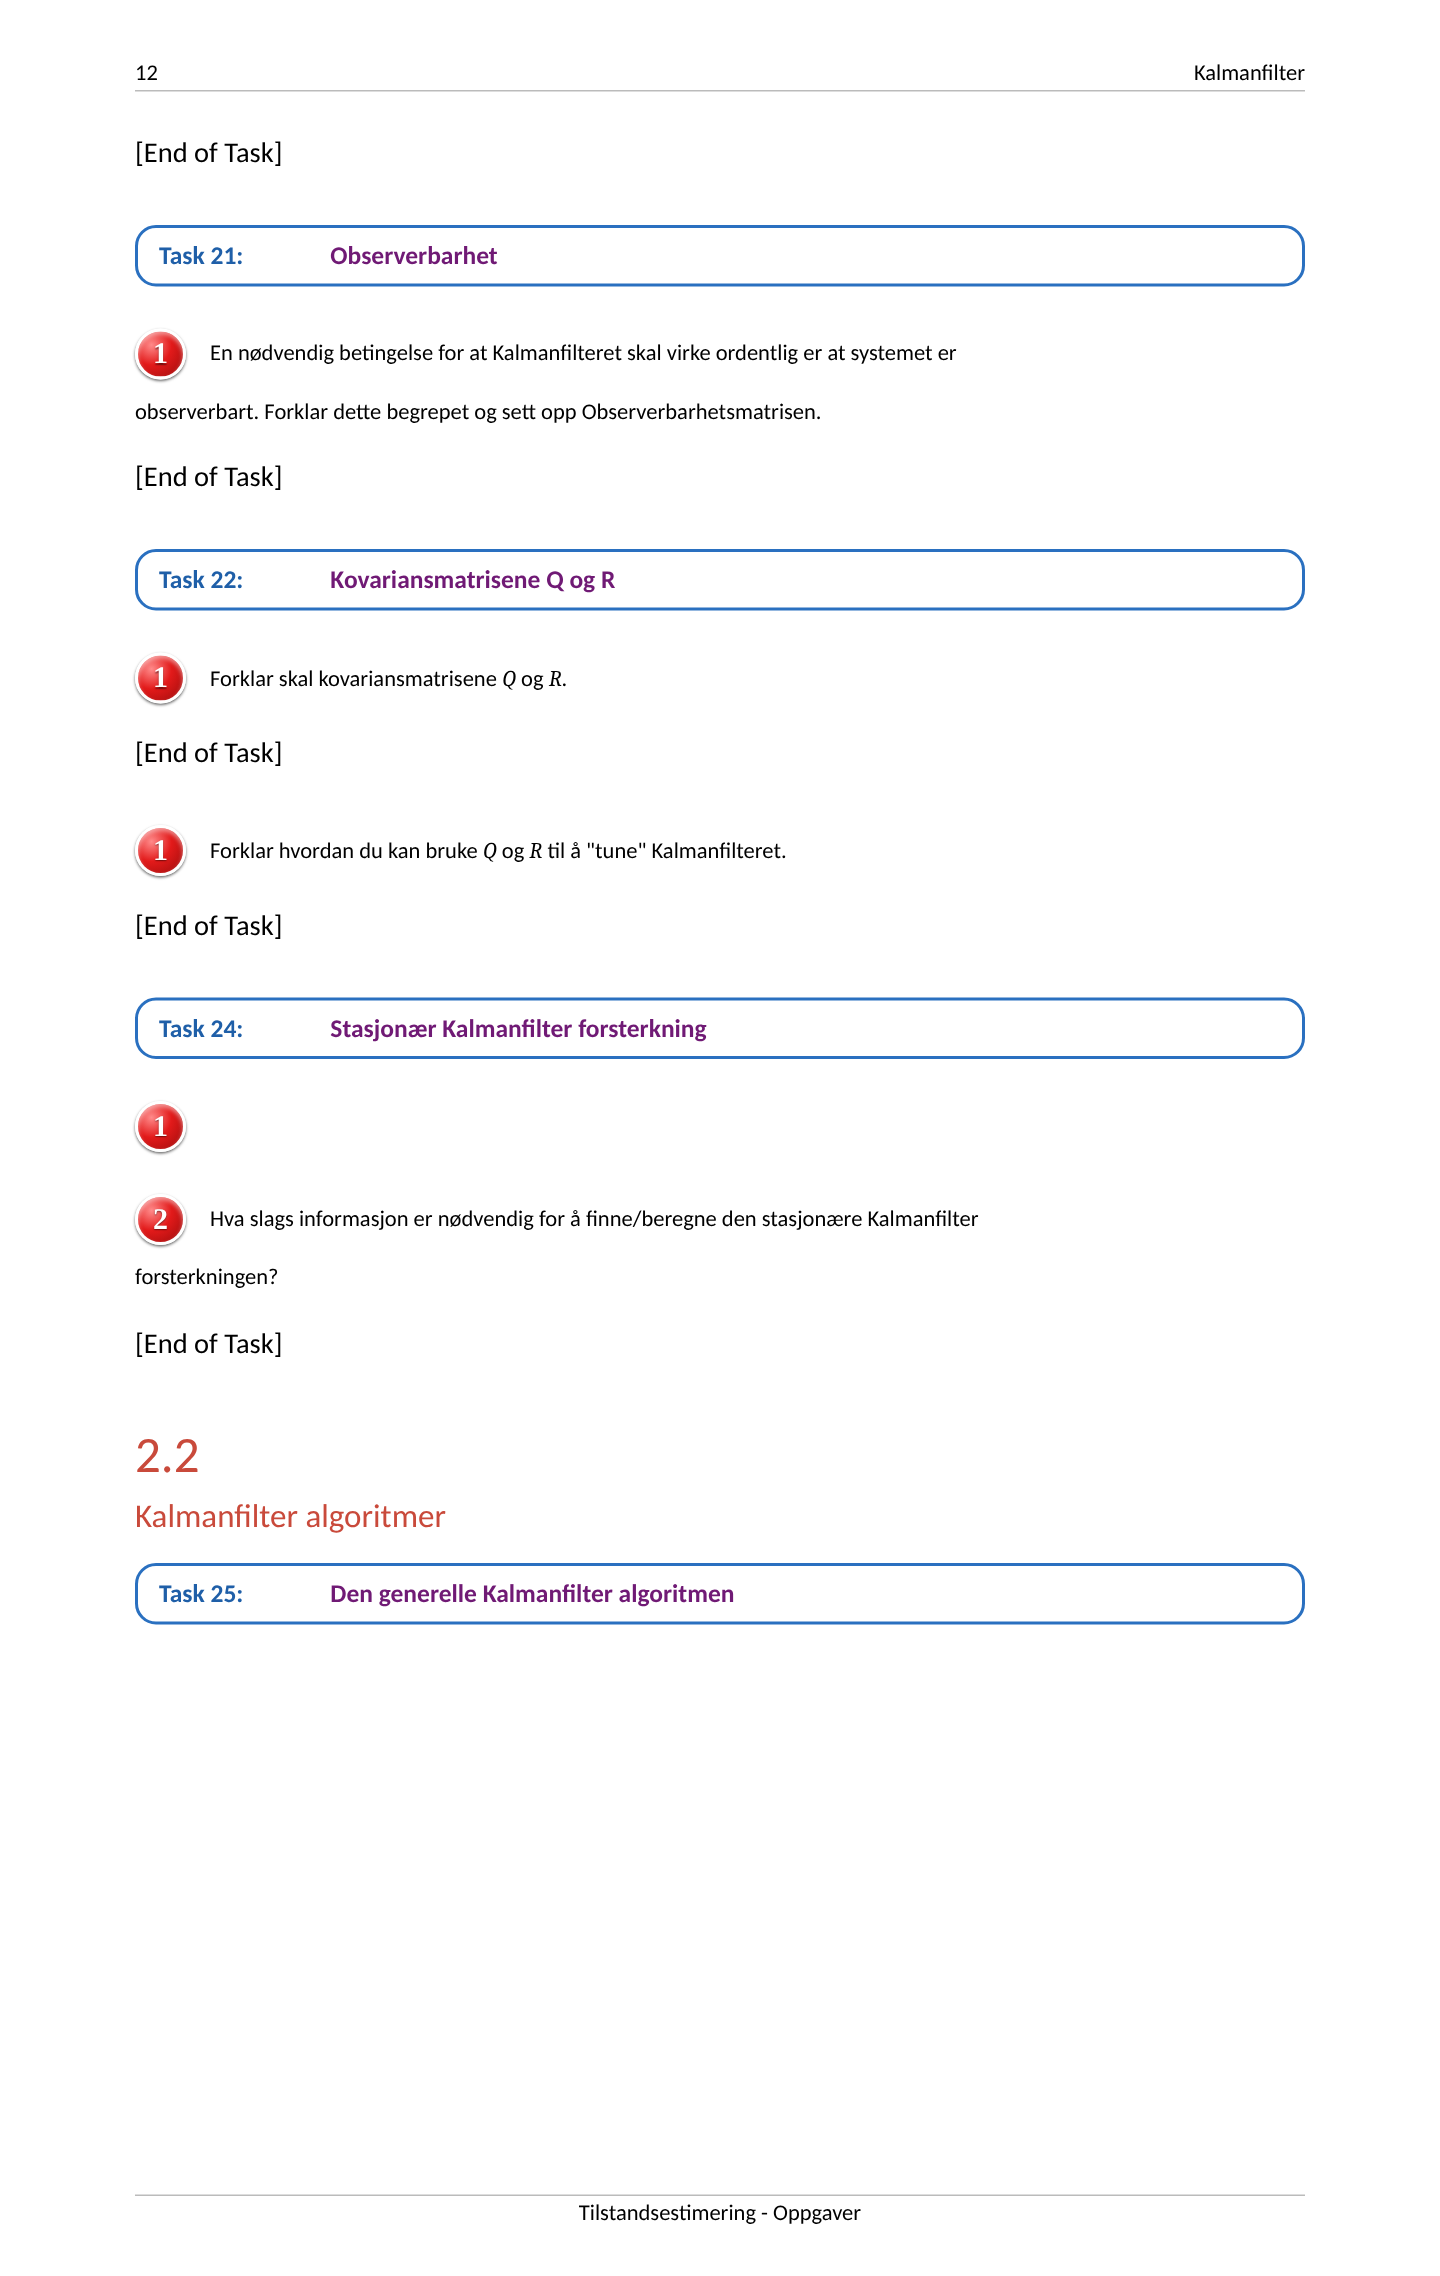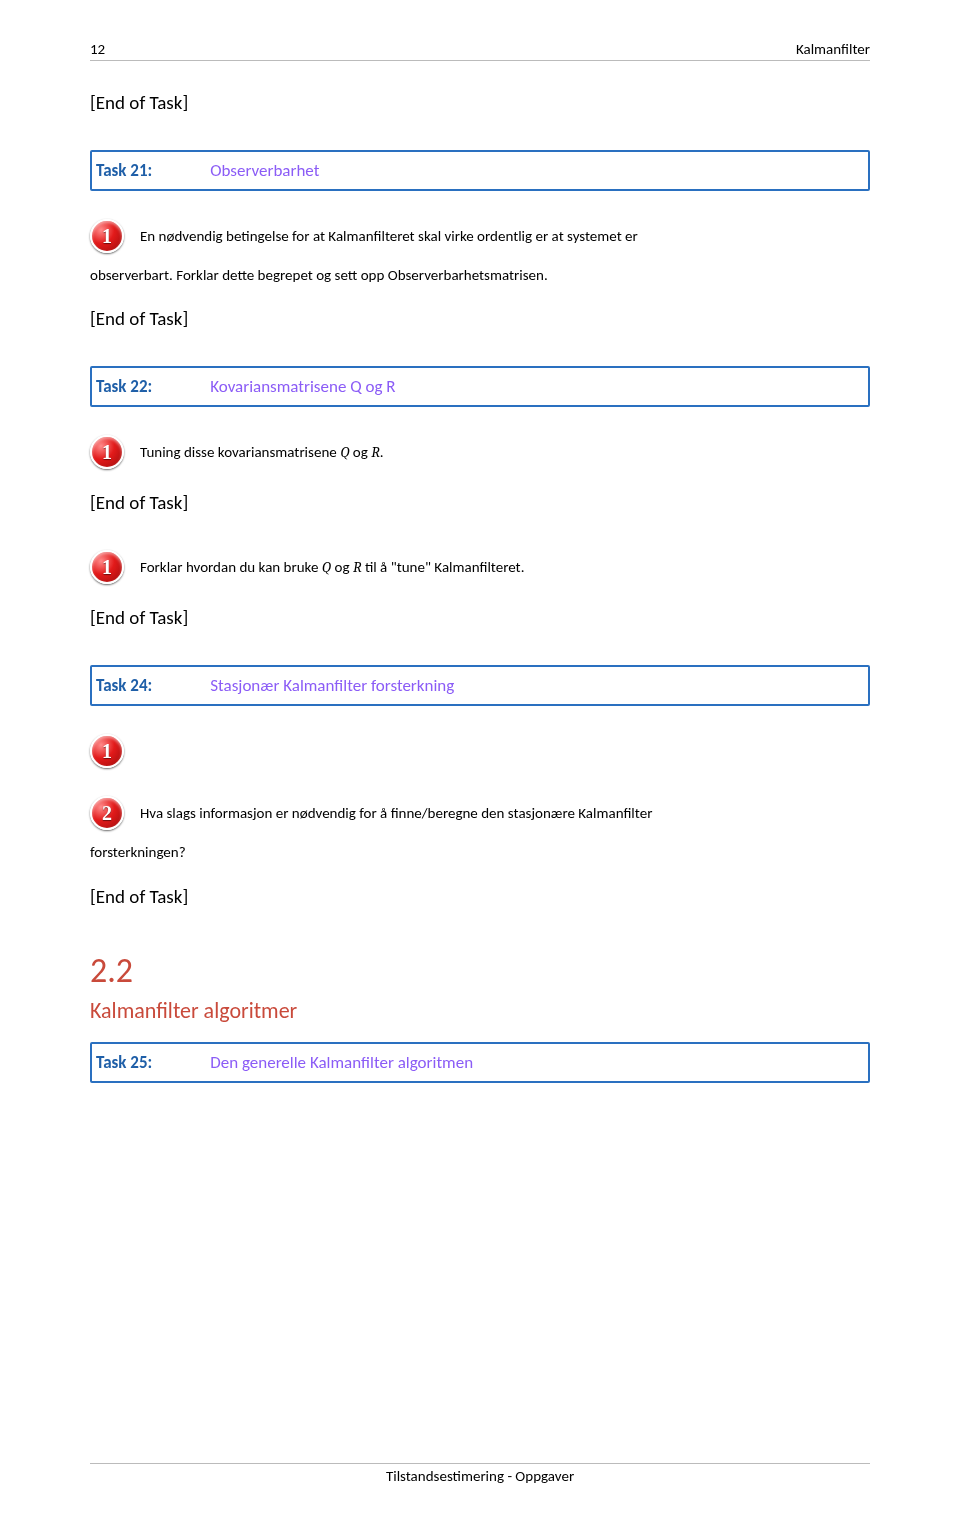--- a/index.html
+++ b/index.html
@@ -3,28 +3,28 @@
 <meta charset="utf-8">
 <style>
   * { box-sizing: border-box; margin: 0; padding: 0; }
   html, body { width: 960px; background: #fff; font-family: Calibri, "Segoe UI", Arial, sans-serif; color: #000; }
   .page { width: 960px; min-height: 1517px; padding: 40px 90px 30px 90px; position: relative; }
   .header-row { display: flex; justify-content: space-between; font-size: 15px; margin-bottom: 2px; align-items: flex-end; }
   .header-rule { border: none; border-top: 1px solid #bbb; margin-bottom: 30px; }
   .end-task { font-size: 19px; margin: 22px 0 36px 0; }
   .task-box {
     border: 2px solid #2a70c0; 
-    border-radius: 2px;
-    padding: 8px 14px 8px 4px;
+    border-radius: 14px;
+    padding: 8px 14px 8px 14px;
     background: #fff;
     margin-top: 16px;
   }
   .task-line { display: flex; gap: 58px; align-items: baseline; }
   .task-label { color: #1f5fa8; font-weight: bold; font-size: 17px; }
-  .task-title { color: #8b5cf6; font-weight: normal; font-size: 17px; }
+  .task-title { color: #701a75; font-weight: bold; font-size: 17px; }
   .q-block { display: flex; align-items: center; gap: 10px; margin-top: 28px; margin-bottom: 4px; }
   .q-text { font-size: 15px; line-height: 1.35; }
   .badge {
     width: 34px; height: 34px; border-radius: 50%; flex-shrink: 0;
     background: radial-gradient(circle at 30% 30%, #ff8a8a 0%, #e21a1a 45%, #9c0c0c 100%);
     border: 2px solid #fff;
     box-shadow: 0 1px 2px rgba(0,0,0,0.6), inset 0 2px 3px rgba(255,255,255,0.5);
     display: flex; align-items: center; justify-content: center;
     color: #fff; font-weight: bold; font-size: 20px; font-family: Georgia, "Times New Roman", serif;
     text-shadow: 0 1px 1px rgba(0,0,0,0.5);
@@ -67,21 +67,21 @@
 
   <div class="task-box">
     <div class="task-line">
       <span class="task-label">Task 22:</span>
       <span class="task-title">Kovariansmatrisene Q og R</span>
     </div>
   </div>
   <div class="q-block">
     <div class="badge">1</div>
     <span class="q-text">
-      <span>Tuning disse kovariansmatrisene </span><span class="mathit">Q</span><span>  og  </span><span class="mathit">R</span><span>.</span>
+      <span>Forklar skal kovariansmatrisene </span><span class="mathit">Q</span><span>  og  </span><span class="mathit">R</span><span>.</span>
     </span>
   </div>
   <div class="end-task">[End of Task]</div>
 
   <div class="q-block">
     <div class="badge">1</div>
     <span class="q-text">
       <span>Forklar hvordan du kan bruke </span><span class="mathit">Q</span><span>  og  </span><span class="mathit">R</span><span>  til å "tune" Kalmanfilteret.</span>
     </span>
   </div>

